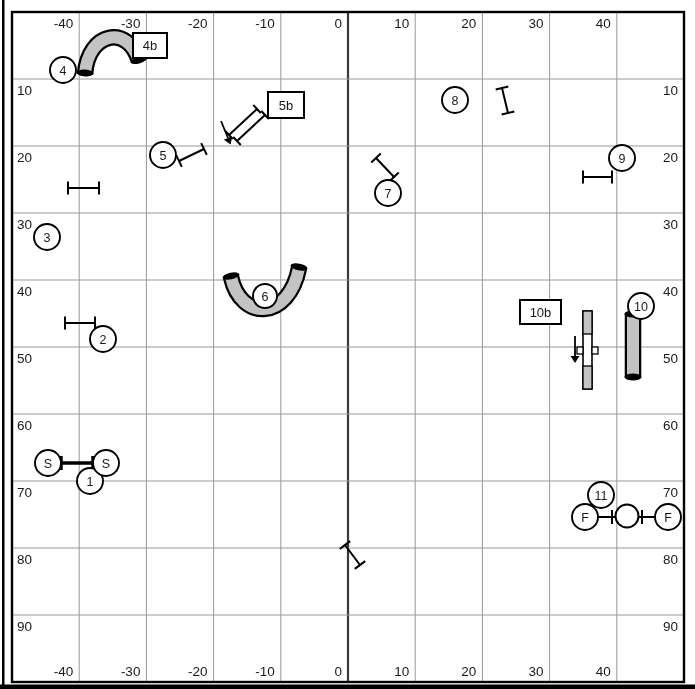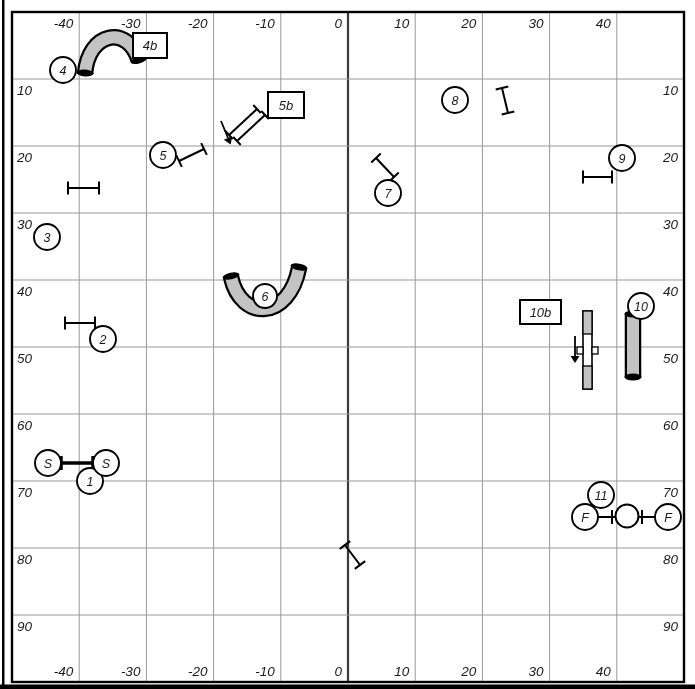--- a/index.html
+++ b/index.html
@@ -1,17 +1,17 @@
 <!DOCTYPE html>
 <html><head>
 <meta charset="utf-8">
 <style>
   html,body{margin:0;padding:0;background:#ffffff;}
   #stage{position:relative;width:695px;height:689px;background:#ffffff;overflow:hidden;
-         font-family:"Liberation Sans",sans-serif;font-style:italic;}
+         font-family:"Liberation Sans",sans-serif;}
   svg{display:block;}
   text{font-family:"Liberation Sans",sans-serif;}
 </style>
 </head>
 <body>
 
 <div id="stage">
   <svg id="map-svg" width="695" height="689" viewBox="0 0 695 689">
       <rect x="2" y="0" width="2.5" height="689" fill="#000000"></rect>
       <rect x="0" y="684.5" width="695" height="4.5" fill="#000000"></rect>

